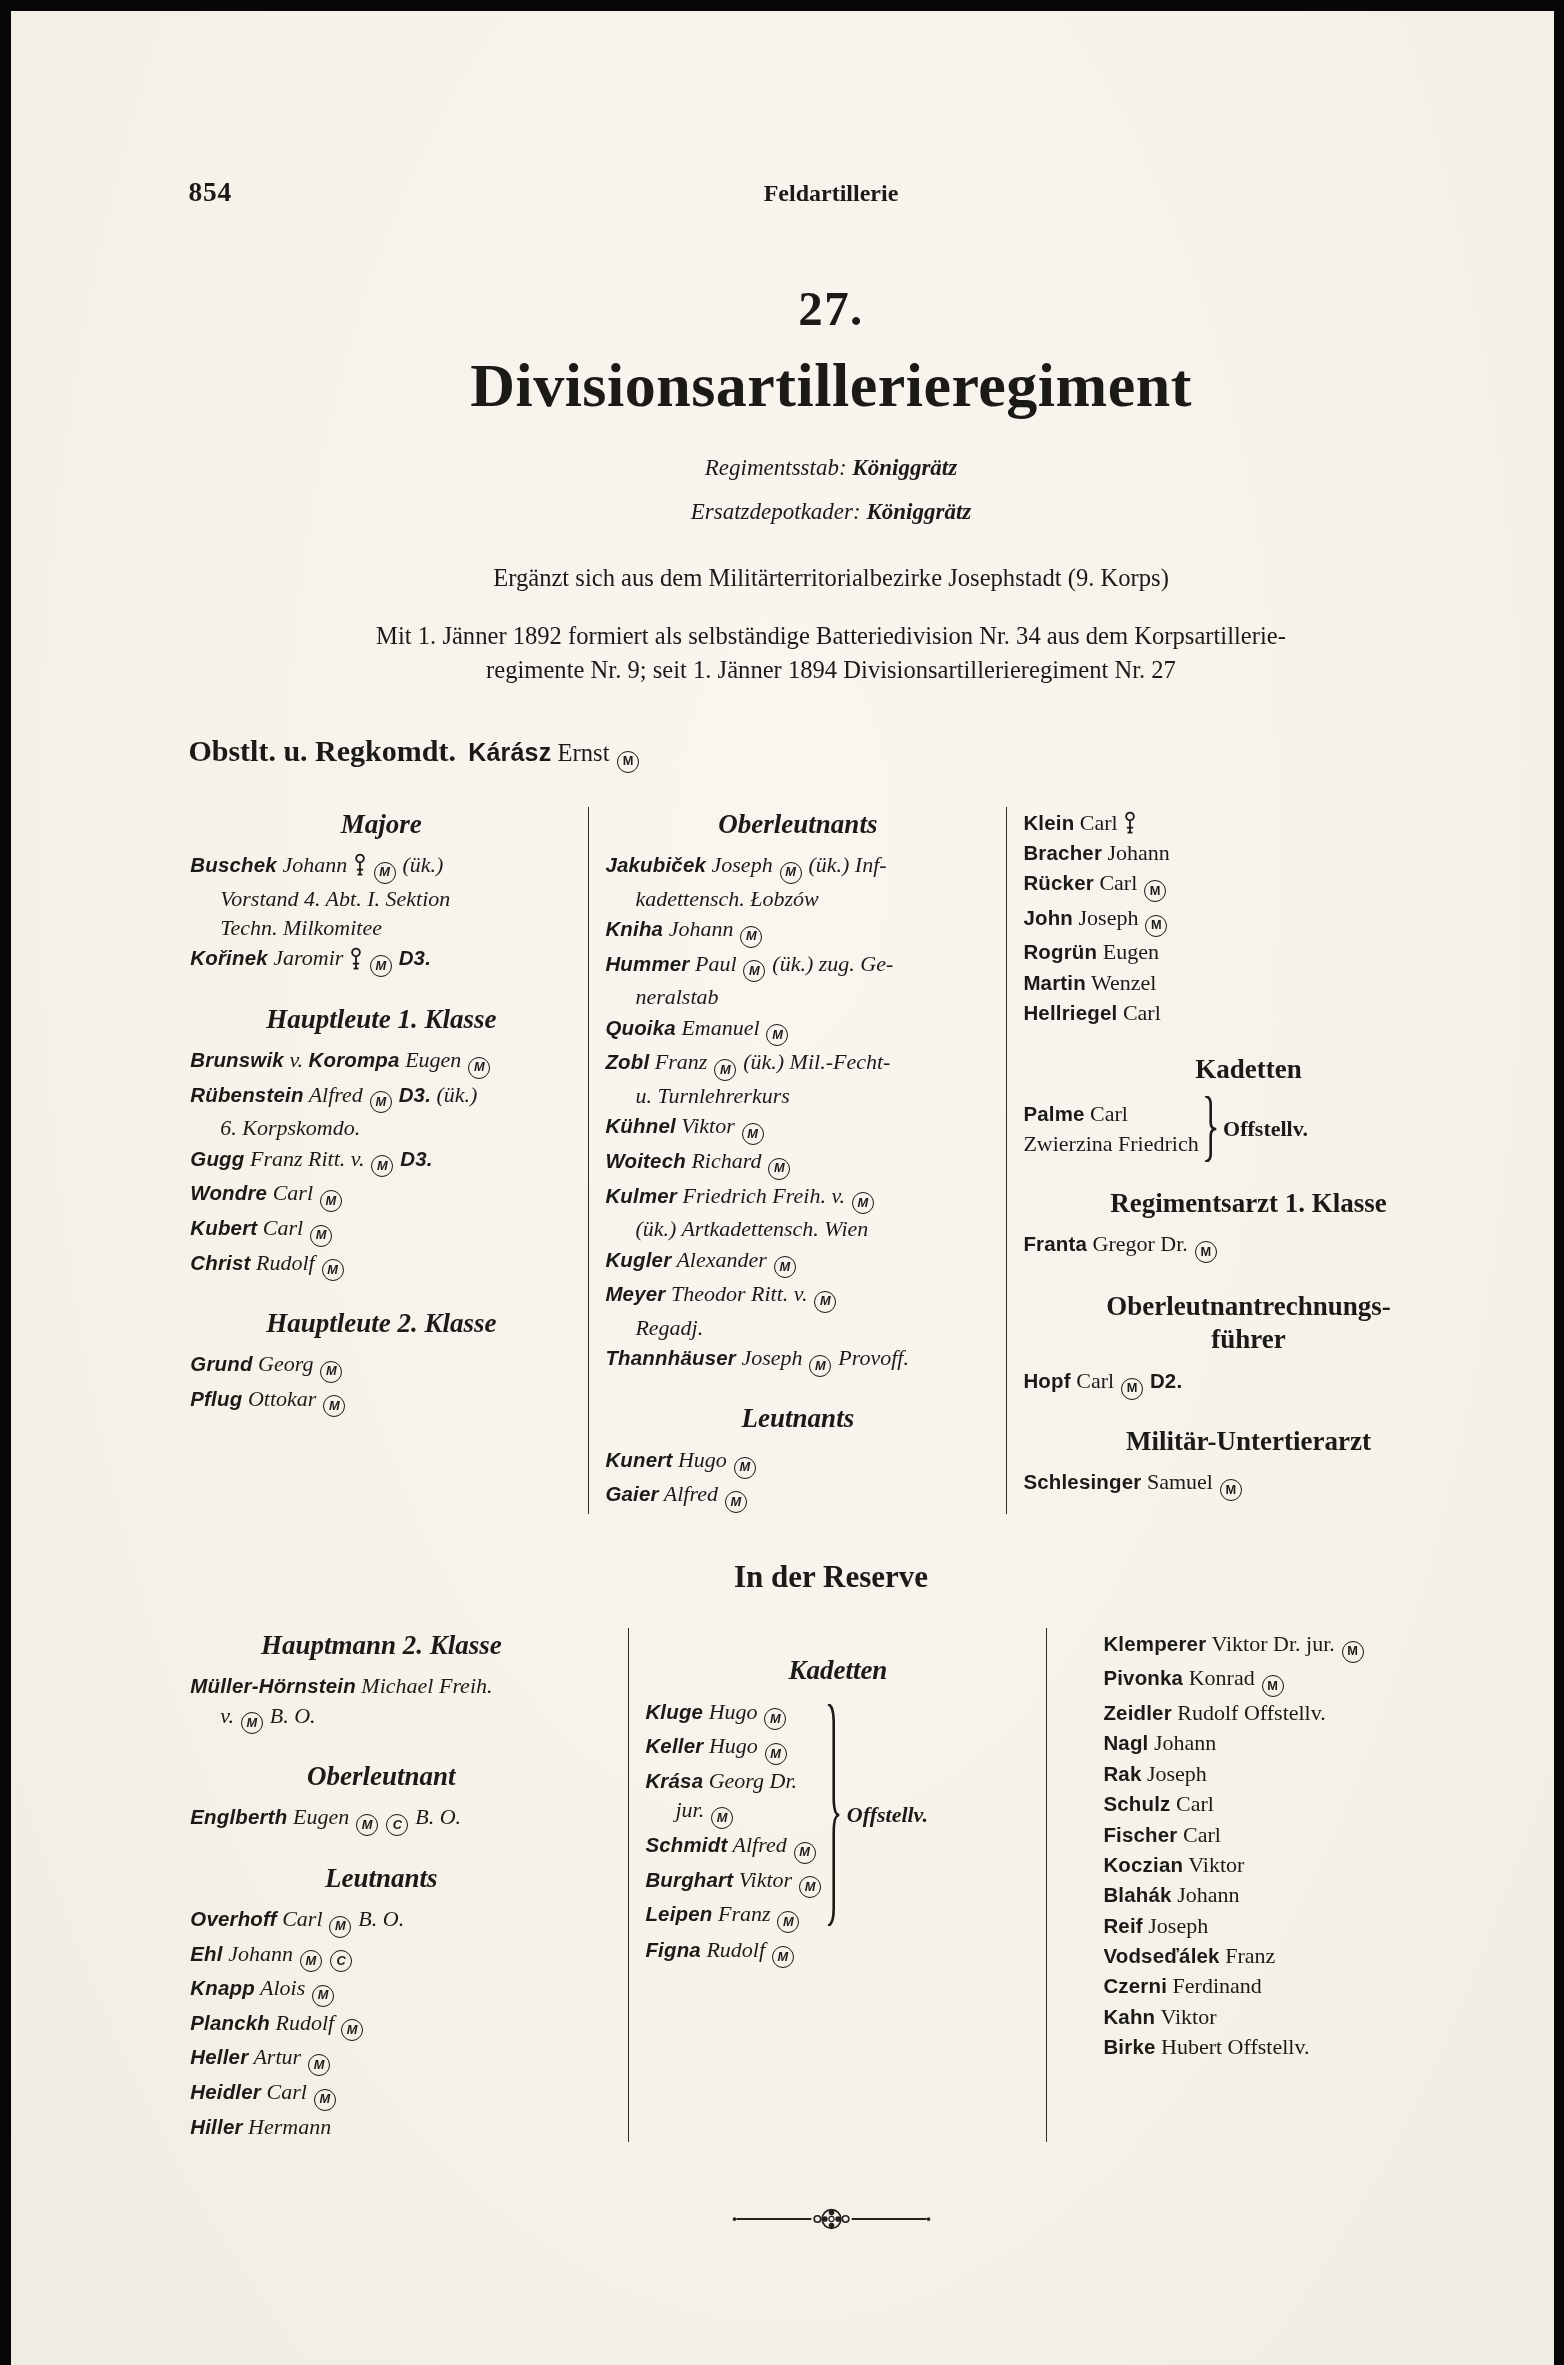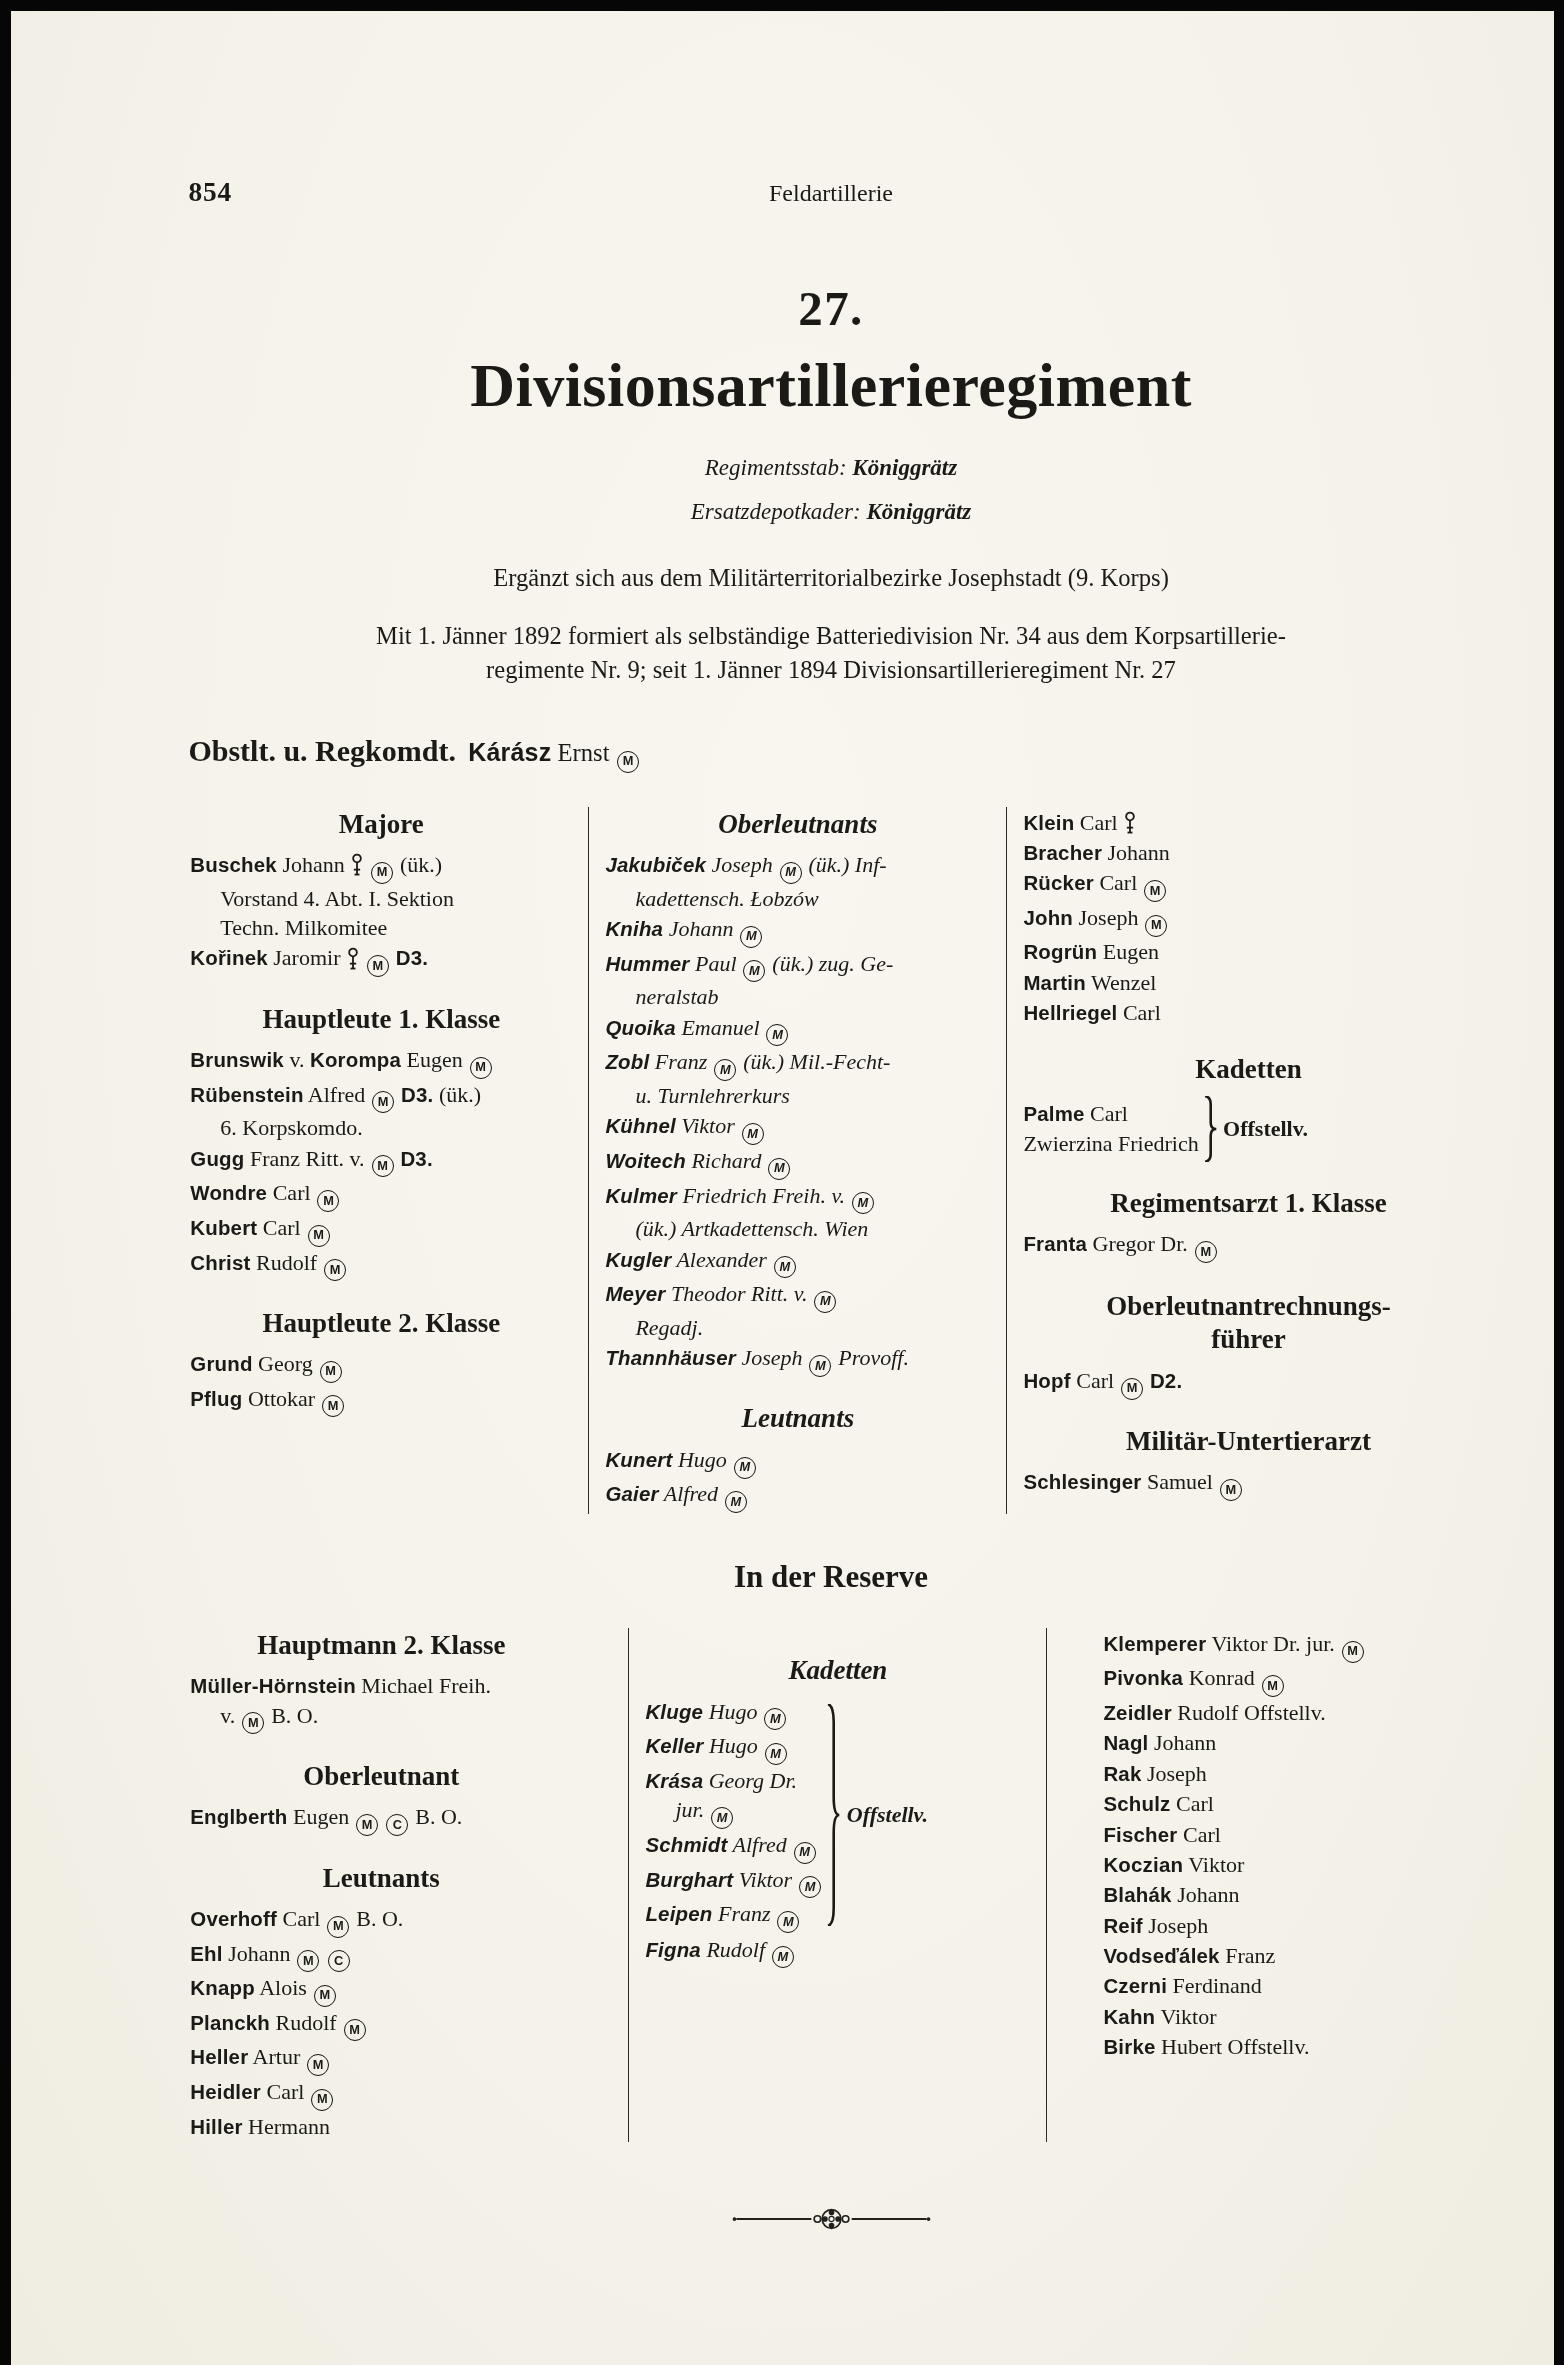--- a/index.html
+++ b/index.html
@@ -12,41 +12,41 @@
   .sheet{
     position:absolute;left:11.4px;top:11.4px;right:11.4px;bottom:21px;
     background:radial-gradient(ellipse at 50% 35%, #f8f6ef 0%, #f4f2e9 60%, #efede2 100%);
     color:#1b1a17;overflow:hidden;
   }
   .inner{position:relative;padding:166px 80px 0 177px;}
 
   
   .running{position:relative;height:33px;}
   .pagenum{font-size:27.4px;font-weight:700;letter-spacing:0.9px;}
-  .runtitle{position:absolute;left:0;right:0;top:2.8px;text-align:center;font-size:24px;font-weight:400;}
+  .runtitle{position:absolute;left:0;right:0;top:2.8px;text-align:center;font-size:24px;font-weight:700;}
 
   
   .regnum{text-align:center;font-size:49px;font-weight:700;margin-top:70px;letter-spacing:1.4px;}
   .regtitle{text-align:center;font-size:62px;font-weight:700;margin:12.3px 0 0;letter-spacing:0.5px;}
   .staffline{text-align:center;font-size:23px;font-style:italic;margin-top:34px;}
   .staffline.second{margin-top:18px;}
   .itb{font-weight:700;}
   .note1{text-align:center;font-size:24.6px;margin-top:39px;}
   .note2{text-align:center;font-size:24.6px;margin-top:27.4px;line-height:1.38;}
 
   
   .cmd{margin-top:47px;font-size:24.6px;}
   .cmd .rank{font-weight:700;font-size:30px;font-family:"Liberation Serif",serif;margin-right:12.3px;}
   .cmd-name{font-size:24.6px;}
   .cmd-name .nm{font-size:25px;}
 
   
   .cols{display:flex;margin-top:34px;}
   .col{padding:0 16px;}
-  .col1{flex:0 0 400px;padding-left:1.9px;}
+  .col1{flex:0 0 400px;padding-left:1.9px;font-style:italic;}
   .col2{flex:0 0 419px;border-left:1.4px solid #2e2a26;border-right:1.4px solid #2e2a26;font-style:italic;}
   .col3{flex:1;padding-right:0;}
 
   .col-head{text-align:center;font-size:27px;font-weight:700;margin:26.5px 0 10.4px;}
   .col-head.first{margin-top:1.9px;}
   .col-head.two-line{line-height:1.22;}
 
   .entry{
     font-size:22px;line-height:1.34;margin:0.9px 0;
     padding-left:30px;text-indent:-30px;

